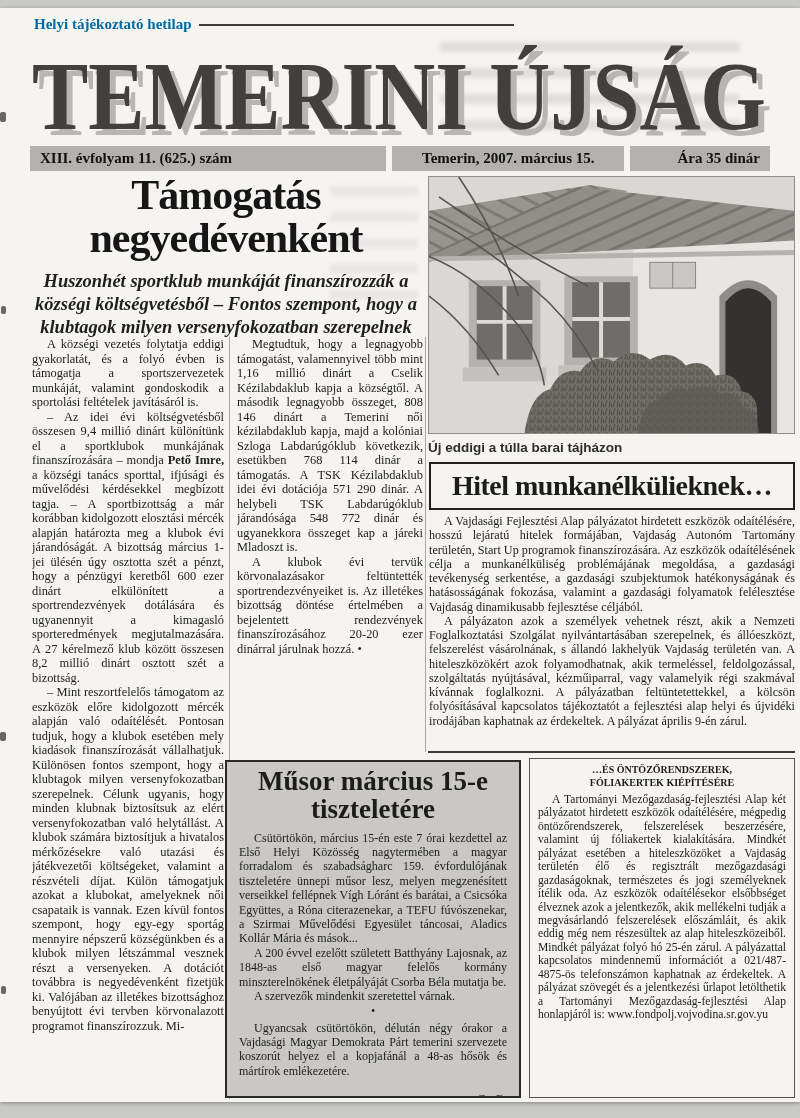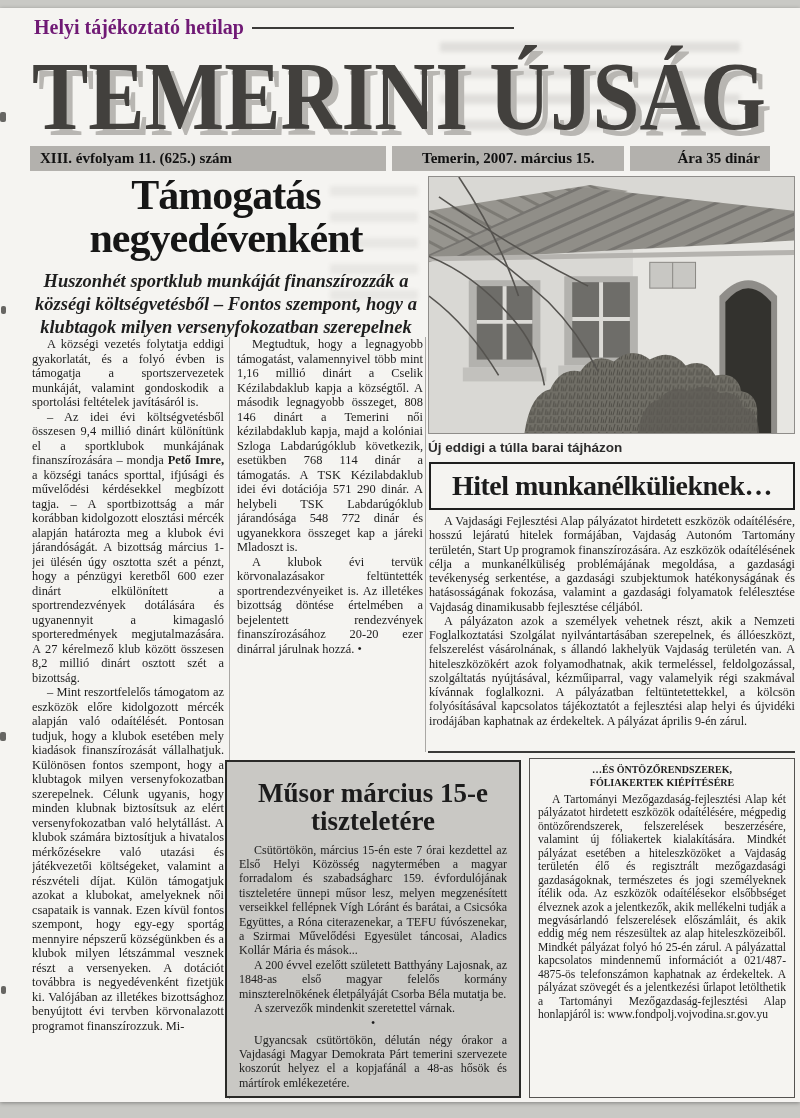--- a/index.html
+++ b/index.html
@@ -1,21 +1,21 @@
 <!DOCTYPE html>
 <html><head>
 <meta charset="utf-8">
 <style>
   html,body{margin:0;padding:0;}
   body{width:800px;height:1118px;background:#c9c9c5;font-family:"Liberation Serif","DejaVu Serif",serif;color:#1c1c1c;}
   .page{position:relative;width:800px;height:1118px;overflow:hidden;}
   .paper{position:absolute;left:0;top:8px;width:800px;height:1094px;background:#f5f4f1;box-shadow:0 1px 4px rgba(0,0,0,.35);}
   
   .tagline-row{position:absolute;left:34px;top:16px;width:480px;display:flex;align-items:center;}
-  .tagline{font-weight:bold;font-size:20px;white-space:nowrap;color:#701a75;}
+  .tagline{font-weight:bold;font-size:15px;white-space:nowrap;color:#0369a1;}
   .tagline-rule{height:2px;background:#3c3b39;flex:1;margin-left:8px;}
   .masthead{position:absolute;left:30px;top:36px;width:740px;height:116px;}
   .masthead text{font-family:"Liberation Serif","DejaVu Serif",serif;font-weight:bold;}
   .infobar{position:absolute;left:30px;top:146px;width:740px;height:25px;display:flex;gap:6px;font-weight:bold;font-size:15px;}
   .infobar .seg{background:#b3b1ad;display:flex;align-items:center;color:#111;}
   .seg-issue{width:350px;padding-left:10px;}
   .seg-date{width:235px;justify-content:center;}
   .seg-price{width:131px;justify-content:flex-end;padding-right:10px;}
   
   .ghost{position:absolute;opacity:.13;filter:blur(2px);background:repeating-linear-gradient(180deg,#55524e 0 10px,transparent 10px 26px);}
@@ -38,21 +38,21 @@
   
   .photo{position:absolute;left:428px;top:176px;width:367px;height:258px;border:1px solid #8f8d8a;box-sizing:border-box;background:#dcdbd7;}
   .caption{position:absolute;left:428px;top:440px;width:367px;font-family:"Liberation Sans","DejaVu Sans",sans-serif;font-weight:bold;font-size:13.5px;color:#2d2d2d;}
   
   .hitel-titlebox{position:absolute;left:429px;top:462px;width:362px;height:44px;border:2px solid #1f1f1f;display:flex;align-items:center;justify-content:center;}
   .hitel-title{font-size:28px;font-weight:bold;letter-spacing:-.5px;}
   .hitel-body{position:absolute;left:429px;top:514px;width:366px;height:236px;font-size:12.2px;line-height:1.17;text-align:justify;overflow:hidden;}
   .hitel-body p{margin:0;text-indent:15px;}
   .hrule{position:absolute;left:428px;top:751px;width:367px;height:2px;background:#3a3a38;}
   
-  .musor{position:absolute;left:225px;top:760px;width:296px;height:338px;background:#c9c8c4;border:2px solid #2a2a28;box-sizing:border-box;padding:17px 12px;overflow:hidden;}
+  .musor{position:absolute;left:225px;top:760px;width:296px;height:338px;background:#c9c8c4;border:2px solid #2a2a28;box-sizing:border-box;padding:5px 12px;overflow:hidden;}
   .musor-title{text-align:center;font-size:27px;font-weight:bold;line-height:1.05;margin-bottom:7px;}
   .musor p{margin:0;font-size:12px;line-height:1.2;text-align:justify;text-indent:15px;}
   .musor .sep{text-align:center;text-indent:0;font-size:12px;line-height:1.1;margin:2px 0;}
   .musor .byline{text-align:right;font-weight:normal;text-indent:0;margin-top:14px;}
   
   .ontozo{position:absolute;left:529px;top:758px;width:266px;height:340px;border:1px solid #555351;box-sizing:border-box;padding:5px 8px;overflow:hidden;background:#f5f4f1;}
   .ontozo-title{text-align:center;font-weight:bold;font-size:10px;line-height:1.25;margin-bottom:4px;}
   .ontozo p{margin:0;font-size:11.6px;line-height:1.16;text-align:justify;text-indent:14px;}
 </style>
 </head>

